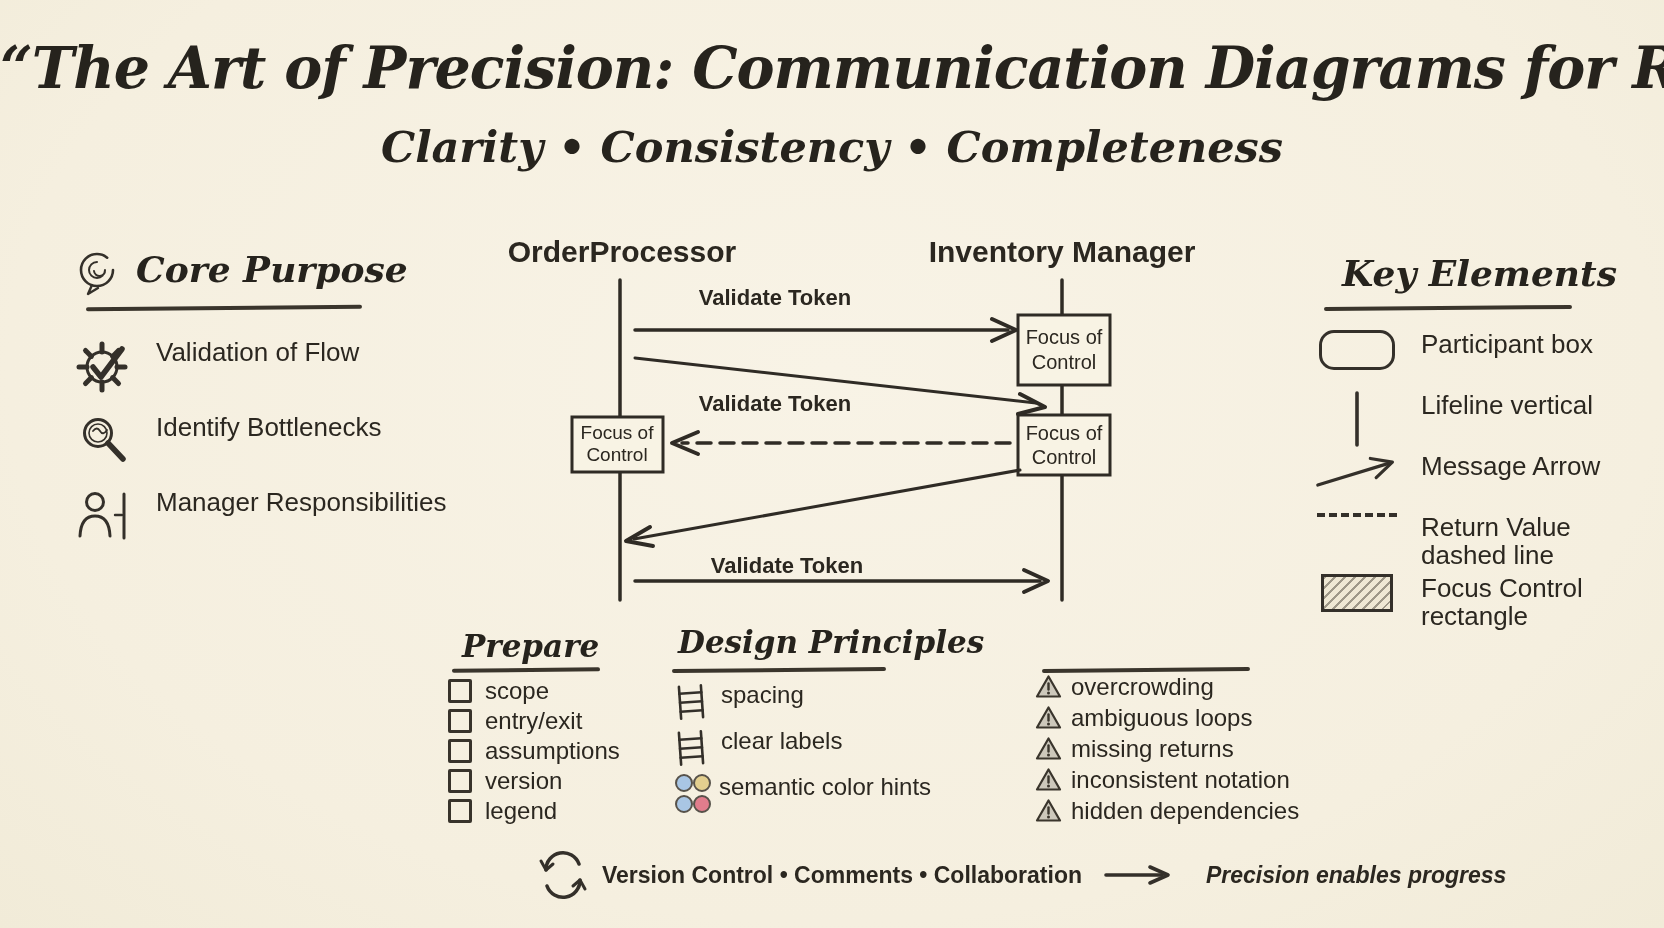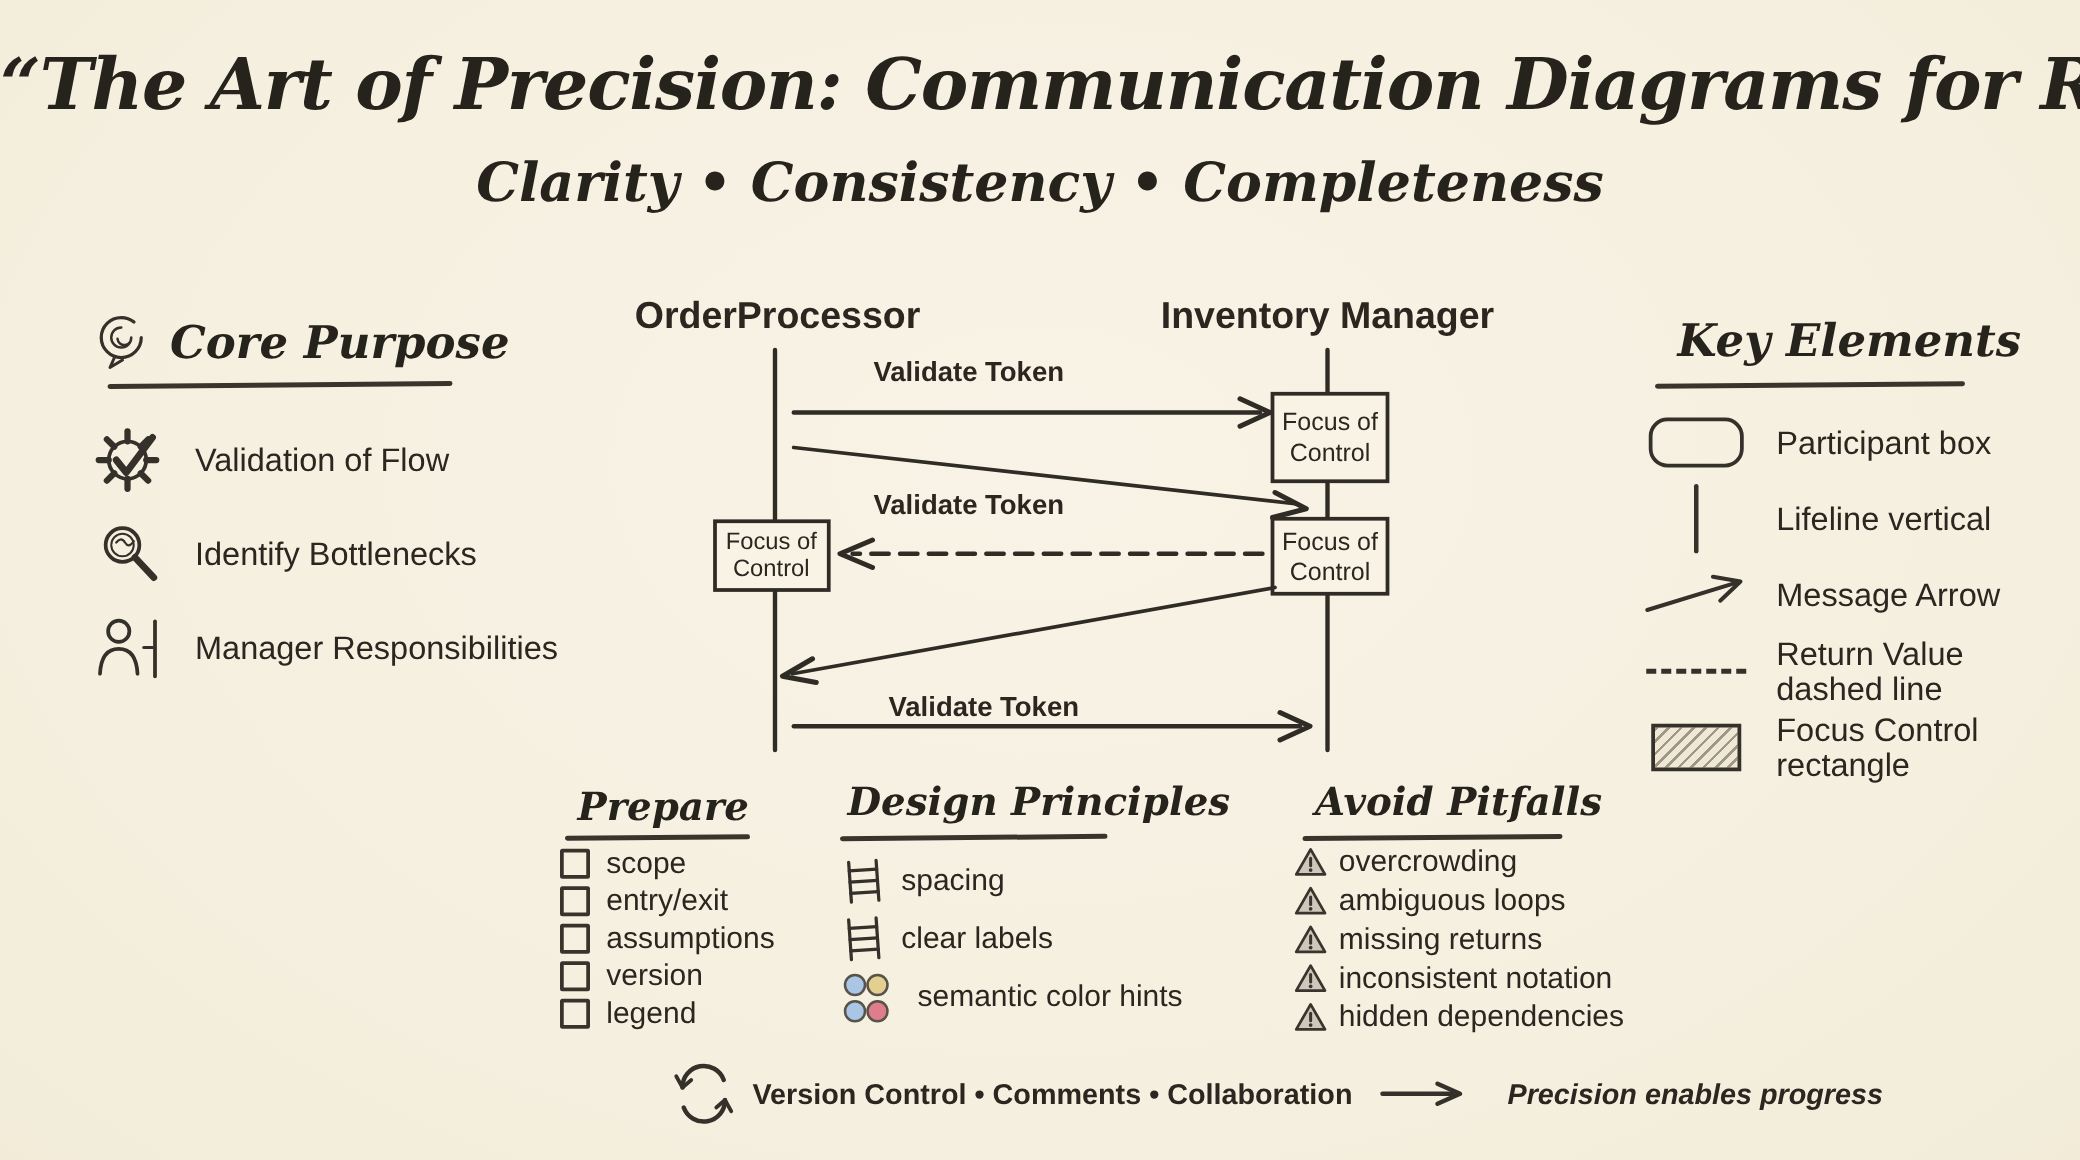--- a/index.html
+++ b/index.html
@@ -8,21 +8,21 @@
     background:radial-gradient(ellipse at 50% 40%, #f8f3e6 0%, #f5efdf 70%, #f1ebd8 100%);
     font-family:"Liberation Sans",sans-serif;color:#2b2720;
   }
   .abs{position:absolute;}
   .script{font-family:"DejaVu Serif",serif;font-style:italic;font-weight:bold;color:#26231d;}
   .title{top:34px;left:0;width:100%;text-align:center;font-size:57px;letter-spacing:-1px;white-space:nowrap;}
   .subtitle{top:122px;left:0;width:100%;text-align:center;font-size:43px;}
   .h2{font-size:36px;white-space:nowrap;}
   .h3{font-size:31px;white-space:nowrap;}
   .uline{position:absolute;height:4px;background:#3a352c;border-radius:3px;transform:rotate(-0.5deg);}
-  .row{display:flex;align-items:center;}
+  .row{display:flex;align-items:flex-start;}
   .iconcol{display:flex;align-items:center;justify-content:center;flex:none;}
   .label{font-size:26px;line-height:1.08;}
   .small-label{font-size:24px;line-height:1.05;}
   svg.icon{display:block;}
   svg .ink{stroke:#34302a;fill:none;stroke-linecap:round;stroke-linejoin:round;}
   
   .seq{position:absolute;left:480px;top:232px;width:730px;height:380px;}
   .seq text{fill:#2b2720;font-family:"Liberation Sans",sans-serif;}
   .pname{font-size:30px;font-weight:bold;text-anchor:middle;}
   .mlabel{font-size:22px;font-weight:bold;text-anchor:middle;}
@@ -252,34 +252,33 @@
             <line x1="8" y1="4" x2="8" y2="36"></line>
               <line x1="30" y1="4" x2="30" y2="36"></line>
             <line x1="8" y1="11" x2="30" y2="11"></line>
               <line x1="8" y1="20" x2="30" y2="20"></line>
               <line x1="8" y1="29" x2="30" y2="29"></line>
           </g>
         </svg>
       </span>
       <span class="small-label">clear labels</span>
     </div>
-    <div class="row" style="height:48px;gap:23px;">
+    <div class="row" style="height:48px;gap:8px;">
       <span class="iconcol" style="width:40px;">
         <span class="dots">
           <span class="dot" style="background:#a9c6e4;"></span>
           <span class="dot" style="background:#e3cf8f;"></span>
           <span class="dot" style="background:#a9c6e4;"></span>
           <span class="dot" style="background:#e07d8c;"></span>
         </span>
       </span>
       <span class="small-label">semantic color hints</span>
     </div>
   </div>
 
-  <div class="abs script h3" style="left:1052px;top:624px;">Avoid Pitfalls</div>
   <div class="uline" style="left:1042px;top:668px;width:208px;"></div>
   <div class="abs" style="left:1035px;top:674px;">
     <div class="row" style="height:31px;gap:9px;">
       <span class="iconcol">
         <svg class="icon" width="27" height="25" viewBox="0 0 27 25">
           <path d="M13.5 2.5 L25 22.5 L2 22.5 Z" fill="#cdc8bb" stroke="#3a352c" stroke-width="2.2" stroke-linejoin="round"></path>
           <line x1="13.5" y1="9.5" x2="13.5" y2="15.5" stroke="#3a352c" stroke-width="2.4" stroke-linecap="round"></line>
           <circle cx="13.5" cy="19" r="1.5" fill="#3a352c"></circle>
         </svg>
       </span>

